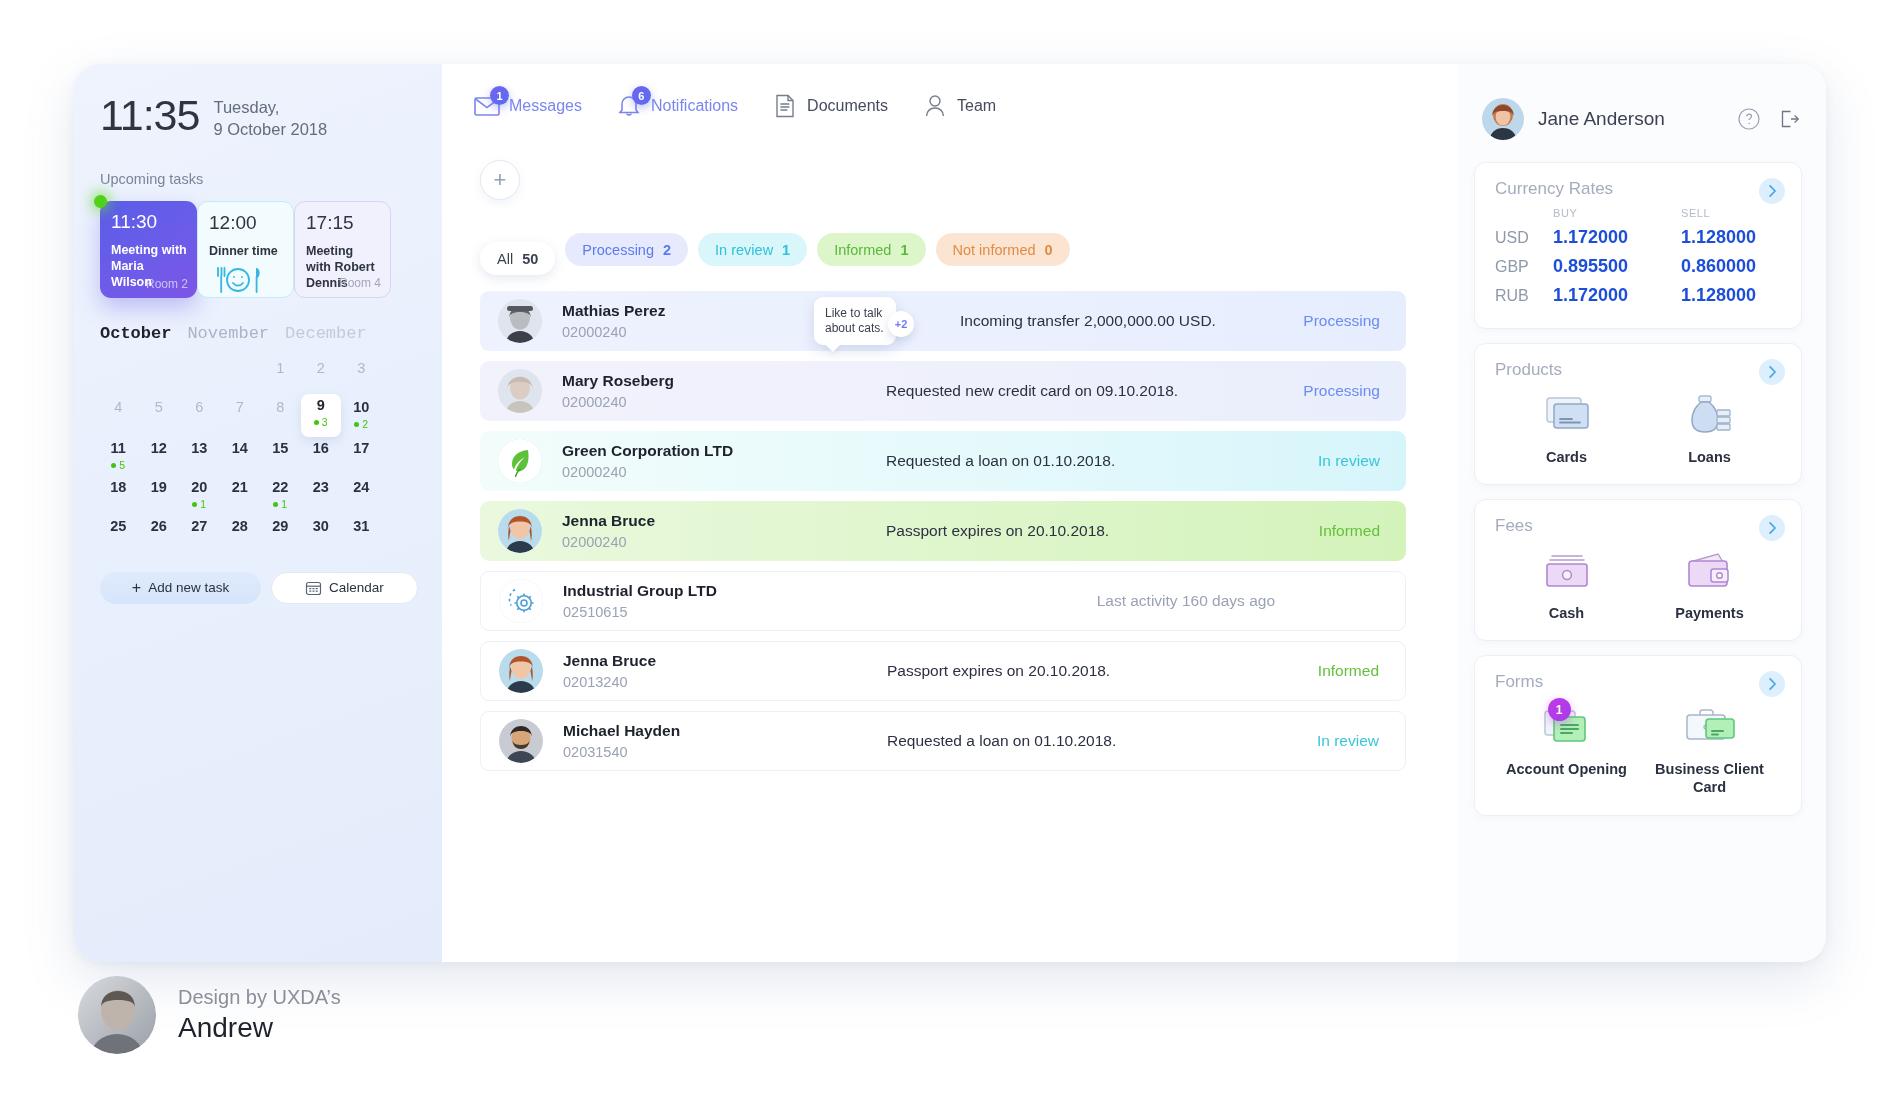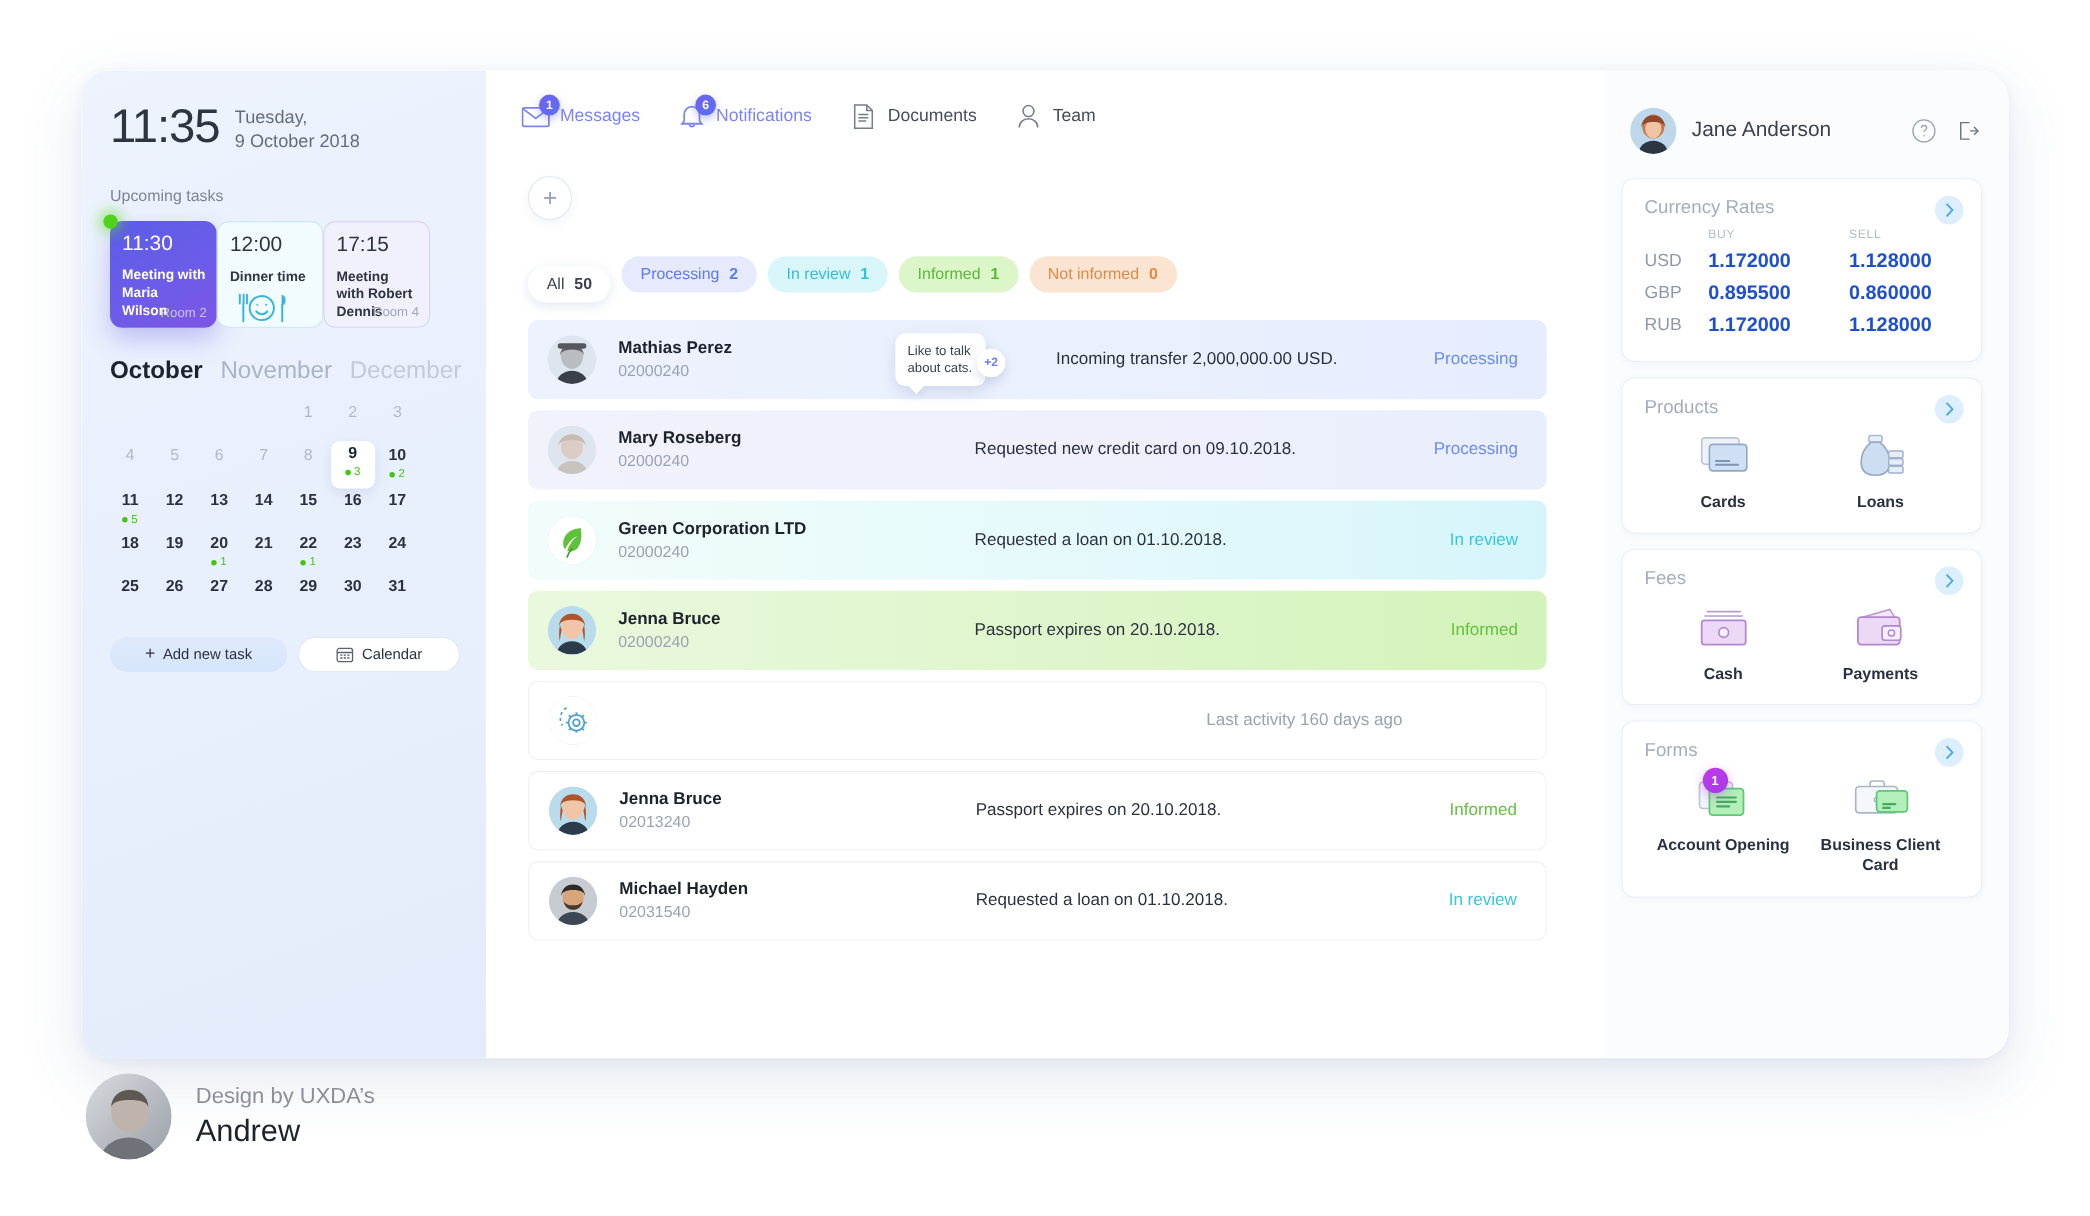--- a/index.html
+++ b/index.html
@@ -59,21 +59,21 @@
   }
   .task.outline-violet .t-room { color:#a3a7bb; }
   .dot-live {
     position:absolute; left:-6px; top:-6px; width:13px; height:13px; border-radius:50%;
     background:#4fd31a; box-shadow: 0 0 11px 5px rgba(101,220,48,.45);
   }
   .dinner-ico { margin-top:6px; color:#36b6e0; }
 
   
   .months { display:flex; gap: 16px; margin-top: 26px; padding-left: 2px; align-items:baseline;}
-  .month { font-size: 22px; }
+  .month { font-size: 17px; font-family: Liberation Mono, monospace; }
   .month.active { color:#1d222c; font-weight:700; }
   .month.dim1 { color:#aab4c8; }
   .month.dim2 { color:#c3cbdb; }
 
   .cal { margin-top: 14px; }
   .cal-row { display:flex; }
   .cal-cell {
     width: 40.5px; height: 39px; position:relative;
     display:flex; flex-direction:column; align-items:center; justify-content:flex-start;
     padding-top: 4px;
@@ -141,21 +141,21 @@
   .search-btn, .filter-btn {
     position:absolute; height:33px; border-radius:17px; display:flex; align-items:center;
     justify-content:center; gap:8px; cursor:pointer; background:#fff;
     border:1px solid #e3e9f3; font-size:14px; color:#8b93a6;
   }
   .search-btn { width:33px; right: 185px; top: 244px; border-radius:50%; }
   .filter-btn { width:108px; right: 52px; top: 244px; }
 
   .rows { padding: 16px 52px 0 38px; display:flex; flex-direction:column; gap: 10px; }
   .row {
-    height: 72px; border-radius: 9px; display:flex; align-items:center;
+    height: 60px; border-radius: 9px; display:flex; align-items:center;
     padding: 0 26px 0 18px; position:relative;
   }
   .row.plain { background:#fff; border:1px solid #edf0f5; }
   .row.proc-bg { background: linear-gradient(90deg,#eef2fe 0%, #eaf0fe 60%, #e6edfd 100%); }
   .row.proc-bg2 { background: linear-gradient(90deg,#f2f2fc 0%, #eef0fc 60%, #e9eefc 100%); }
   .row.rev-bg { background: linear-gradient(90deg,#f2fdfb 0%, #e4f9fb 60%, #d6f5fb 100%); }
   .row.inf-bg { background: linear-gradient(90deg,#eaf9de 0%, #ddf5c9 60%, #d4f3bb 100%); }
 
   .avatar { width: 44px; height:44px; border-radius:50%; flex:0 0 44px; overflow:hidden;
             background:#dfe5ee; display:flex; align-items:center; justify-content:center; }
@@ -625,20 +625,24 @@
   <div class="row plain">
     <div class="avatar">
               <svg width="44" height="44" viewBox="0 0 44 44" fill="none" stroke="#4b9fd6" stroke-width="1.6">
       <circle cx="22" cy="22" r="22" fill="#fff" stroke="none"></circle>
       <path d="M16 10.5a11.5 11.5 0 0 0-3.8 16" stroke-dasharray="2.6 3"></path>
       <circle cx="25" cy="24" r="7.2"></circle>
                 <circle cx="25" cy="24" r="3"></circle>
       <path d="M25 16.8v-2.4M25 33.2v-2.4M32.2 24h2.4M15.4 24h2.4M30.1 18.9l1.7-1.7M18.2 30.8l1.7-1.7M30.1 29.1l1.7 1.7M18.2 17.2l1.7 1.7"></path>
               </svg>
             </div>
+    <div class="who">
+      <div class="nm">Industrial Group LTD</div>
+      <div class="id">02510615</div>
+    </div>
 
     <div class="msg gray">Last activity 160 days ago</div>
     <div class="status "></div>
   </div>
   <div class="row plain">
     <div class="avatar">
               <svg width="44" height="44" viewBox="0 0 44 44">
                 <defs>
                   <clipPath id="cp5">
                     <circle cx="22" cy="22" r="22"></circle>

